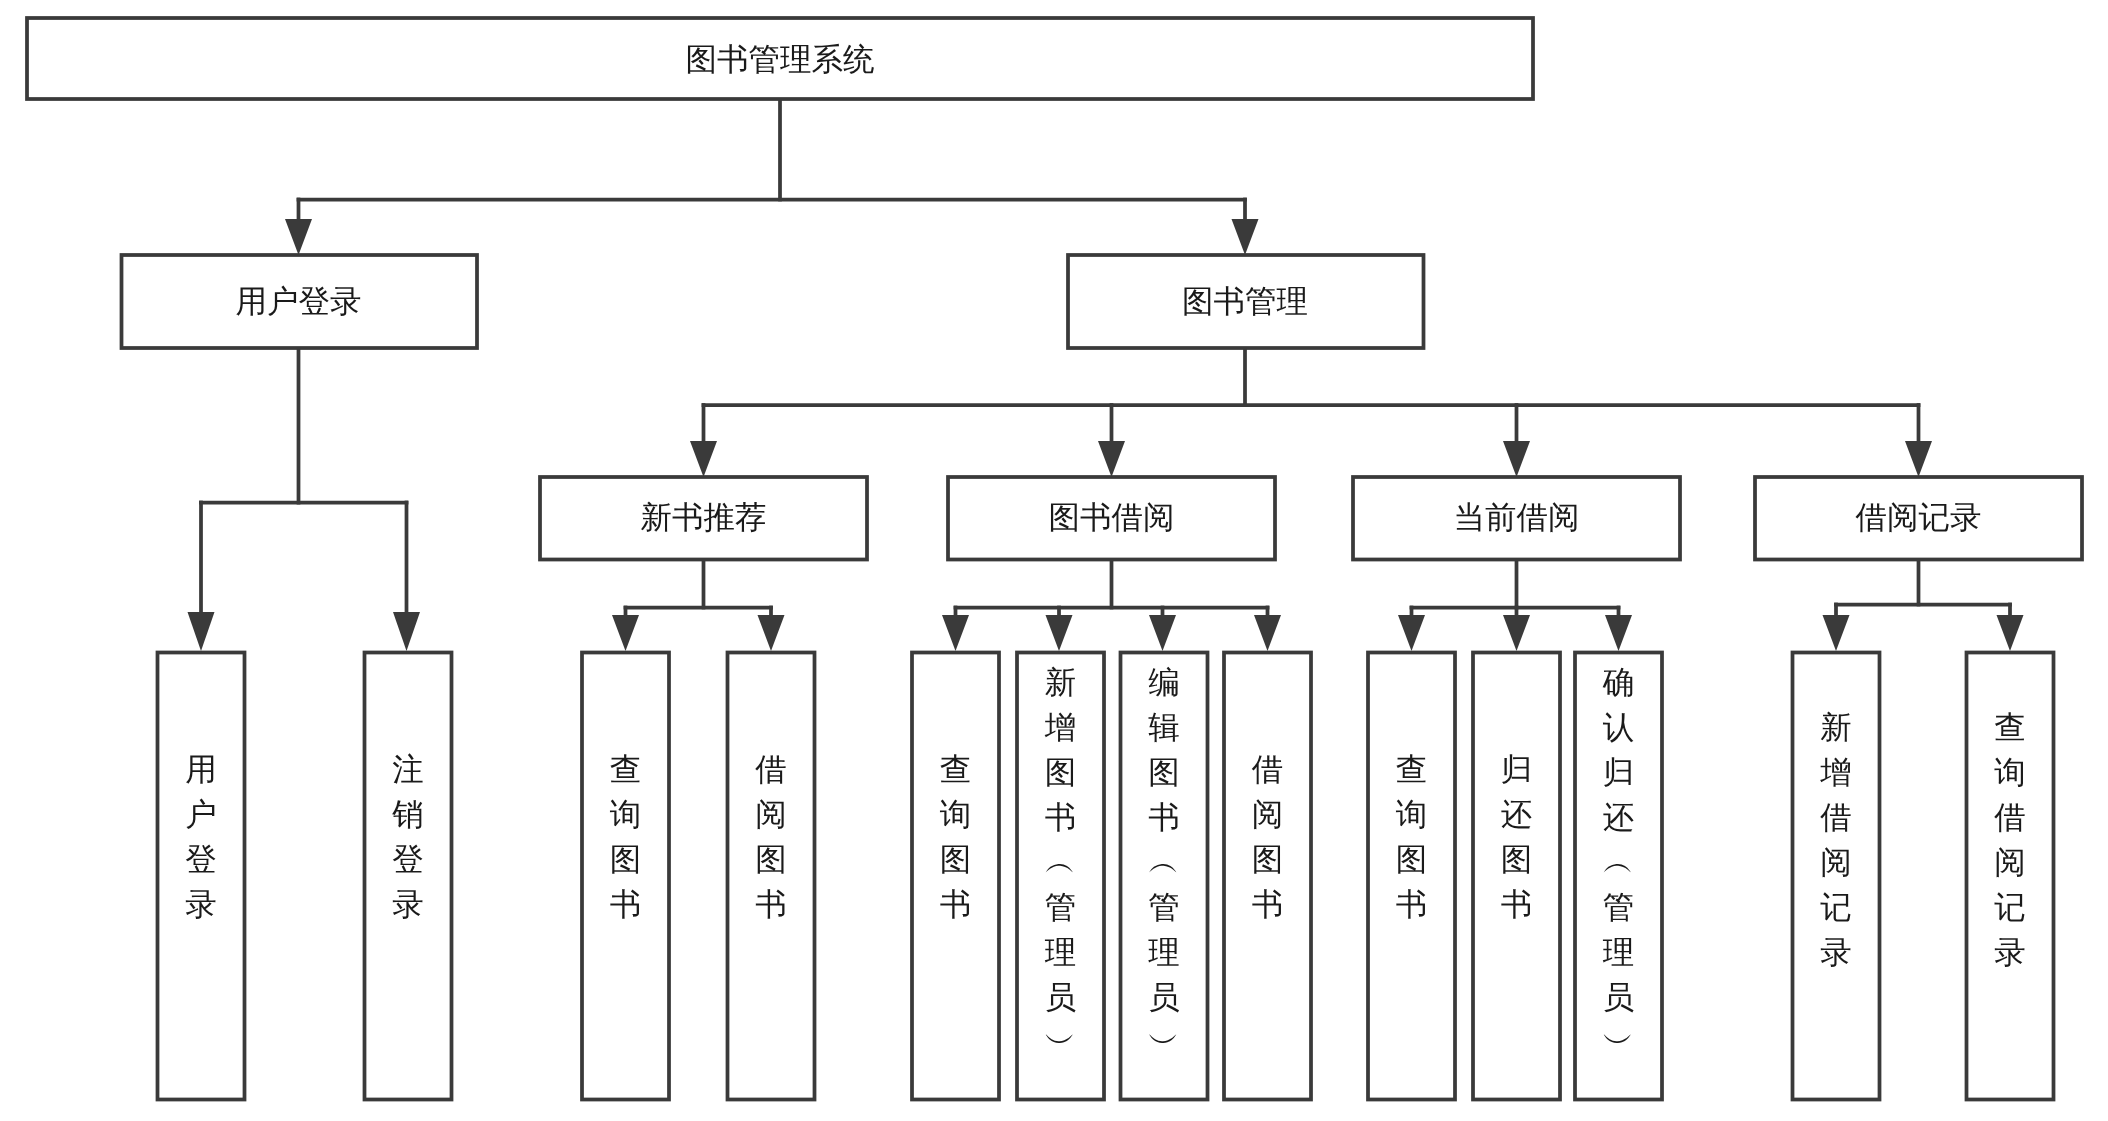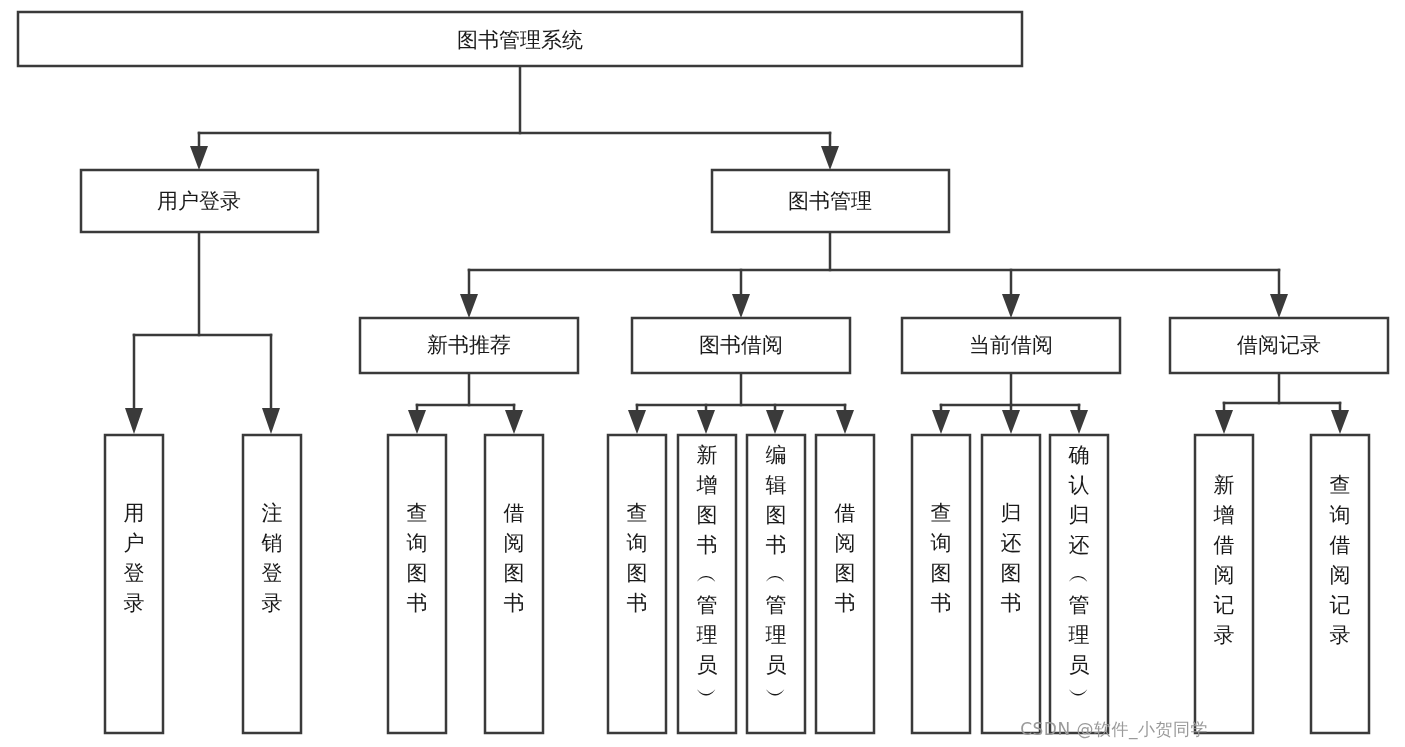--- a/index.html
+++ b/index.html
@@ -245,15 +245,14 @@
       <text class="node-label-vertical vtext" x="1224" y="492"><tspan x="1224" dy="0">新</tspan><tspan x="1224" dy="30">增</tspan><tspan x="1224" dy="30">借</tspan><tspan x="1224" dy="30">阅</tspan><tspan x="1224" dy="30">记</tspan><tspan x="1224" dy="30">录</tspan></text>
     </g>
 
     <g>
       <rect class="node-box" x="1311" y="435" width="58" height="298"></rect>
       <text class="node-label-vertical vtext" x="1340" y="492"><tspan x="1340" dy="0">查</tspan><tspan x="1340" dy="30">询</tspan><tspan x="1340" dy="30">借</tspan><tspan x="1340" dy="30">阅</tspan><tspan x="1340" dy="30">记</tspan><tspan x="1340" dy="30">录</tspan></text>
     </g>
 
   </svg>
 
-  <div class="watermark">CSDN @软件_小贺同学</div>
 
 </div>
 
 </body></html>

